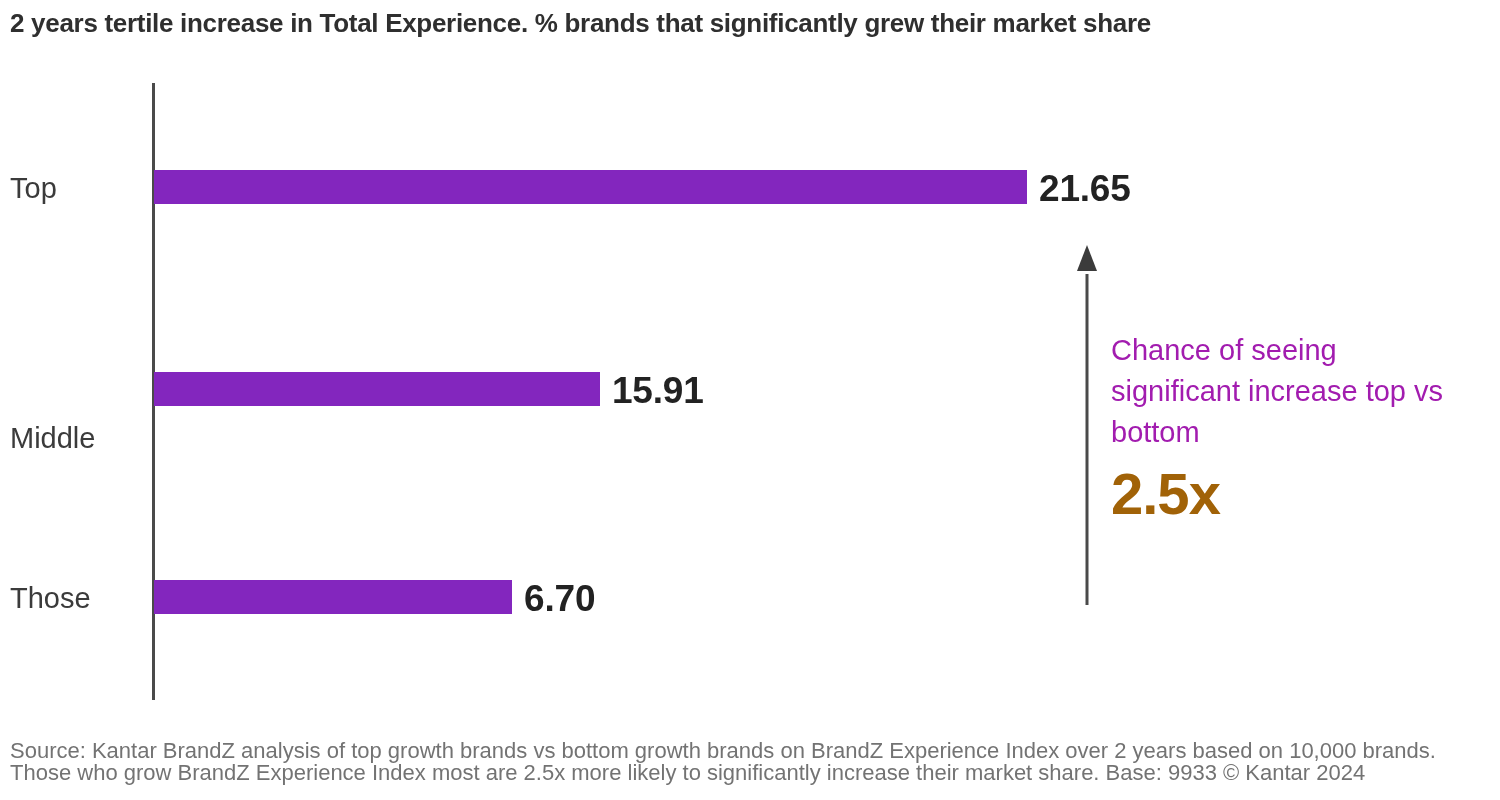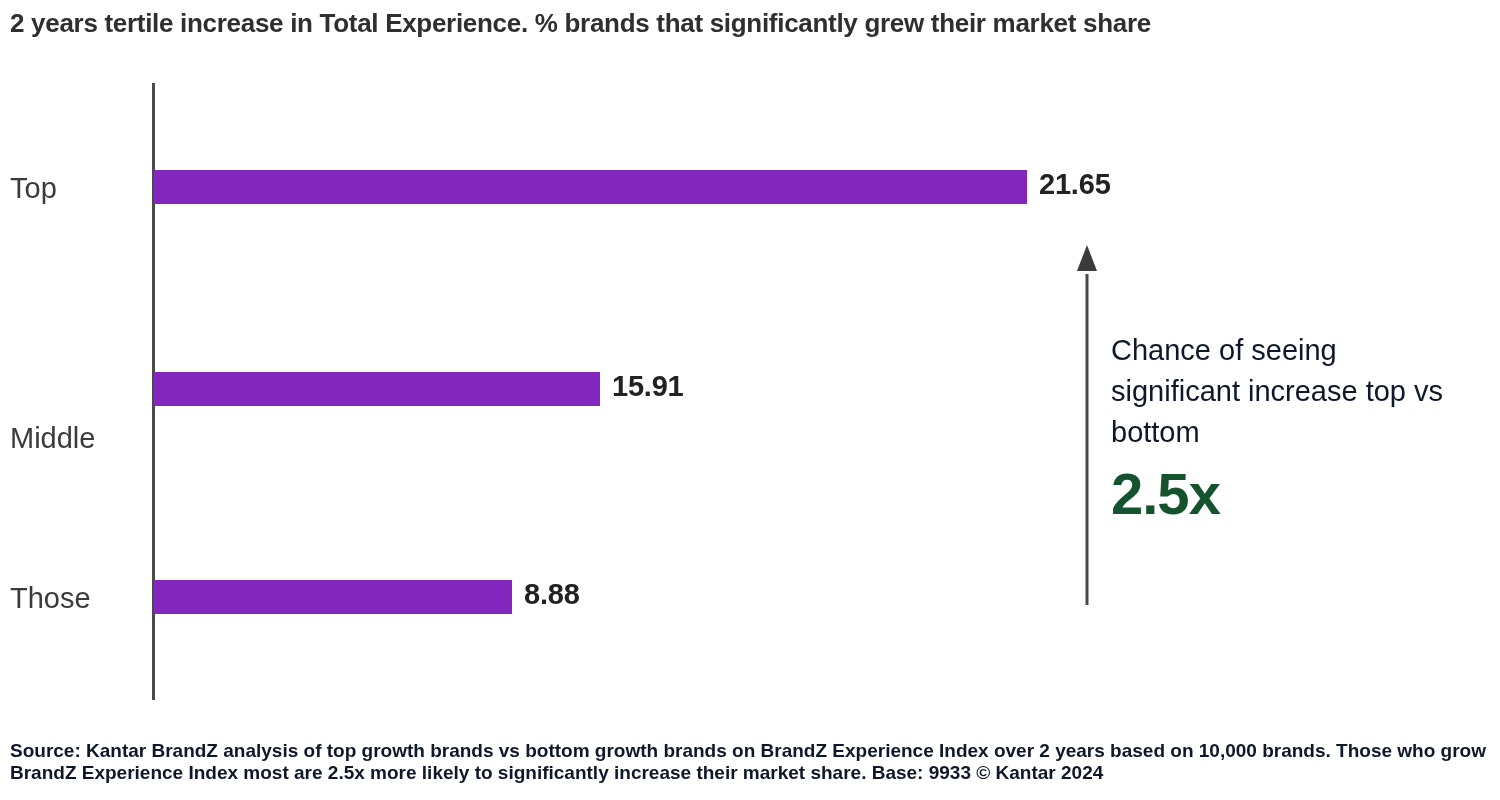--- a/index.html
+++ b/index.html
@@ -60,21 +60,21 @@
 
   .bar {
     position: absolute;
     left: 154px;
     height: 34px;
     background: #8326be;
   }
 
   .bar-value {
     position: absolute;
-    font-size: 29px;
+    font-size: 37px;
     font-weight: bold;
     color: #222222;
     white-space: nowrap;
     letter-spacing: -0.2px;
   }
 
   
   #row-top .cat-label   { top: 112px; left: 10px; right: auto; }
   #row-top .bar         { top: 110px; width: 873px; }
   #row-top .bar-value   { top: 108px; left: 1038px; }
@@ -100,44 +100,44 @@
   }
 
   #annotation-text {
     position: absolute;
     left: 1111px;
     top: 330px;
     width: 360px;
     font-size: 29px;
     font-weight: 300;
     line-height: 41px;
-    color: #0f172a;
+    color: #a21caf;
   }
 
   #annotation-multiple {
     position: absolute;
     left: 1111px;
     top: 465px;
     font-size: 58px;
     font-weight: bold;
     color: #8326be;
     letter-spacing: -1px;
     line-height: 1;
   }
 
   
   #source-note {
     position: absolute;
     left: 10px;
     top: 740px;
     width: 1480px;
-    font-size: 19px;
-    font-weight: 700;
+    font-size: 22px;
+    font-weight: 400;
     line-height: 22px;
-    color: #0f172a;
+    color: #737373;
   }
 </style>
 </head>
 <body>
 
 <div id="chart-title">2 years tertile increase in Total Experience. % brands that significantly grew their market share</div>
 
 <div id="plot-area">
 
   <div id="y-axis-line"></div>
@@ -150,28 +150,28 @@
 
   <div id="row-middle">
     <div class="cat-label">Middle</div>
     <div class="bar" style="width: 445.976px; background: rgb(131, 38, 190);"></div>
     <div class="bar-value" style="left: 611.976px;">15.91</div>
   </div>
 
   <div id="row-bottom">
     <div class="cat-label">Those</div>
     <div class="bar" style="width: 358.071px; background: rgb(131, 38, 190);"></div>
-    <div class="bar-value" style="left: 524.071px;">8.88</div>
+    <div class="bar-value" style="left: 524.071px;">6.70</div>
   </div>
 
   <svg id="callout-arrow" viewBox="0 0 500 400">
     <path d="M 8 451 L 8 451" fill="none"></path>
     <polyline points="8,451 487,451 487,85" transform="translate(0,-16)" fill="none" stroke="#4a4a4a" stroke-width="3" vector-effect="non-scaling-stroke"></polyline>
     <polygon points="487,56 477,82 497,82" transform="translate(0,-16)" fill="#3b3b3b"></polygon>
   </svg>
 
 </div>
 
 <div id="annotation-text">Chance of seeing significant increase top vs bottom</div>
 
-<div id="annotation-multiple" style="color: #14532d;">2.5x</div>
+<div id="annotation-multiple" style="color: #a16207;">2.5x</div>
 
 <div id="source-note">Source: Kantar BrandZ analysis of top growth brands vs bottom growth brands on BrandZ Experience Index over 2 years based on 10,000 brands. Those who grow BrandZ Experience Index most are 2.5x more likely to significantly increase their market share. Base: 9933 © Kantar 2024</div>
 
 </body></html>

